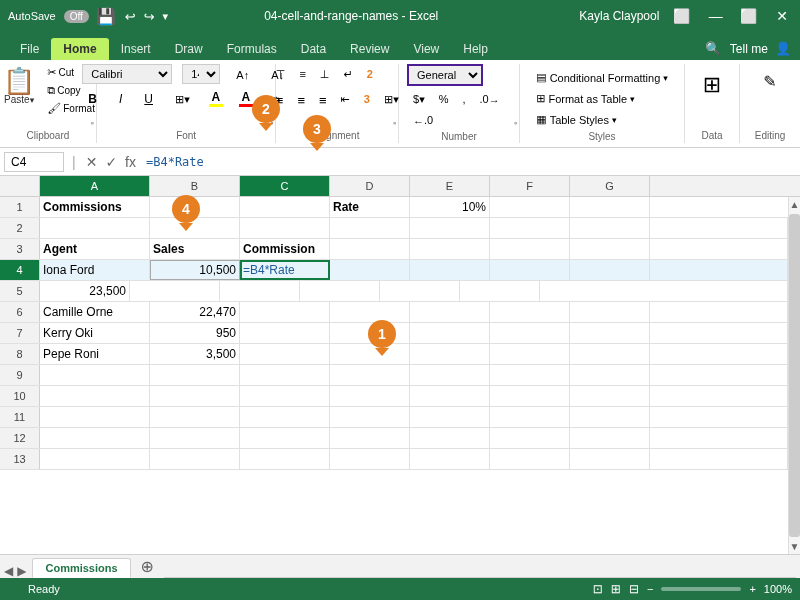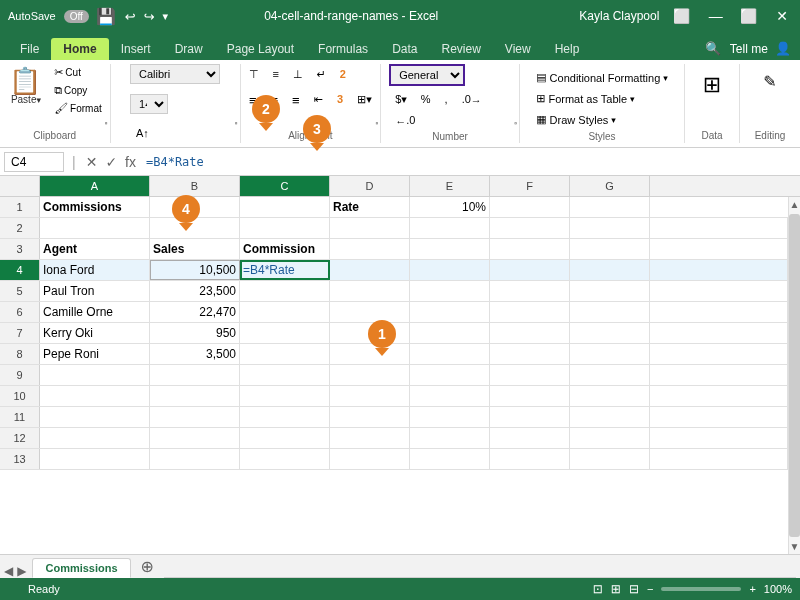--- a/index.html
+++ b/index.html
@@ -25,21 +25,21 @@
     .ribbon-group-label { font-size: 10px; color: #666; margin-top: auto; padding-top: 2px; text-align: center; padding-bottom: 2px; }
     .ribbon-group-content { display: flex; align-items: flex-start; gap: 2px; flex: 1; }
     .ribbon-group-content.column { flex-direction: column; }
 
     
     .paste-btn { display: flex; flex-direction: column; align-items: center; padding: 4px 6px; cursor: pointer; border-radius: 3px; }
     .small-btns { display: flex; flex-direction: column; gap: 1px; }
     .small-btn { padding: 2px 4px; cursor: pointer; border-radius: 2px; font-size: 11px; display: flex; align-items: center; gap: 2px; }
 
     
-    .font-group-row { display: flex; align-items: flex-start; gap: 10px; margin-bottom: 2px; flex-direction: column; }
+    .font-group-row { display: flex; align-items: flex-end; gap: 10px; margin-bottom: 2px; }
     .font-select { border: 1px solid #ccc; padding: 2px 4px; font-size: 11px; width: 90px; }
     .size-select { border: 1px solid #ccc; padding: 2px 4px; font-size: 11px; width: 38px; }
     .format-btn { border: 1px solid transparent; padding: 2px 5px; cursor: pointer; font-size: 12px; border-radius: 2px; }
     .bold { font-weight: bold; }
     .italic { font-style: italic; }
     .underline { text-decoration: underline; }
     .color-btn { display: flex; flex-direction: column; align-items: center; cursor: pointer; padding: 2px 3px; border-radius: 2px; }
     .color-bar { height: 3px; width: 14px; }
     .align-btn { padding: 3px 5px; cursor: pointer; border: 1px solid transparent; border-radius: 2px; text-align: center; font-size: 13px; }
 
@@ -119,21 +119,20 @@
       <span class="win-btn">⬜</span>
       <span class="win-btn">✕</span>
     </div>
   </div>
 
   <div class="ribbon-tabs">
     <div class="ribbon-tab">File</div>
     <div class="ribbon-tab active">Home</div>
     <div class="ribbon-tab">Insert</div>
     <div class="ribbon-tab">Draw</div>
-    <div class="ribbon-tab">Page Layout</div>
     <div class="ribbon-tab">Formulas</div>
     <div class="ribbon-tab">Data</div>
     <div class="ribbon-tab">Review</div>
     <div class="ribbon-tab">View</div>
     <div class="ribbon-tab">Help</div>
     <div style="margin-left:auto; display:flex; align-items:center; gap:8px; padding-bottom:4px;">
       <span style="color:white; cursor:pointer; font-size:13px;">🔍</span>
       <span style="color:white; font-size:12px; cursor:pointer;">Tell me</span>
       <span style="color:white; cursor:pointer; font-size:13px;">👤</span>
     </div>
@@ -244,21 +243,21 @@
           <span style="font-size:11px;">Conditional Formatting</span>
           <span style="font-size:9px;">▾</span>
         </div>
         <div class="style-btn">
           <span style="font-size:11px;">⊞</span>
           <span style="font-size:11px;">Format as Table</span>
           <span style="font-size:9px;">▾</span>
         </div>
         <div class="style-btn">
           <span style="font-size:11px;">▦</span>
-          <span style="font-size:11px;">Draw Styles</span>
+          <span style="font-size:11px;">Table Styles</span>
           <span style="font-size:9px;">▾</span>
         </div>
       </div>
       <div class="ribbon-group-label">Styles</div>
     </div>
 
     <div class="ribbon-group" style="min-width:55px;">
       <div class="ribbon-group-content column" style="align-items:center; padding-top:8px;">
         <div style="font-size:22px; cursor:pointer;">⊞</div>
       </div>
@@ -354,21 +353,20 @@
           <div class="cell col-c formula-cell selected">=B4*Rate</div>
           <div class="cell col-d selected-row"></div>
           <div class="cell col-e selected-row"></div>
           <div class="cell col-f selected-row"></div>
           <div class="cell col-g selected-row"></div>
           <div style="flex:1;" class="cell selected-row"></div>
         </div>
 
         <div class="grid-row">
           <div class="row-num">5</div>
-          <div class="cell col-a">Paul Tron</div>
           <div class="cell col-b num">23,500</div>
           <div class="cell col-c"></div>
           <div class="cell col-d"></div>
           <div class="cell col-e"></div>
           <div class="cell col-f"></div>
           <div class="cell col-g"></div>
           <div style="flex:1;" class="cell"></div>
         </div>
 
         <div class="grid-row">

